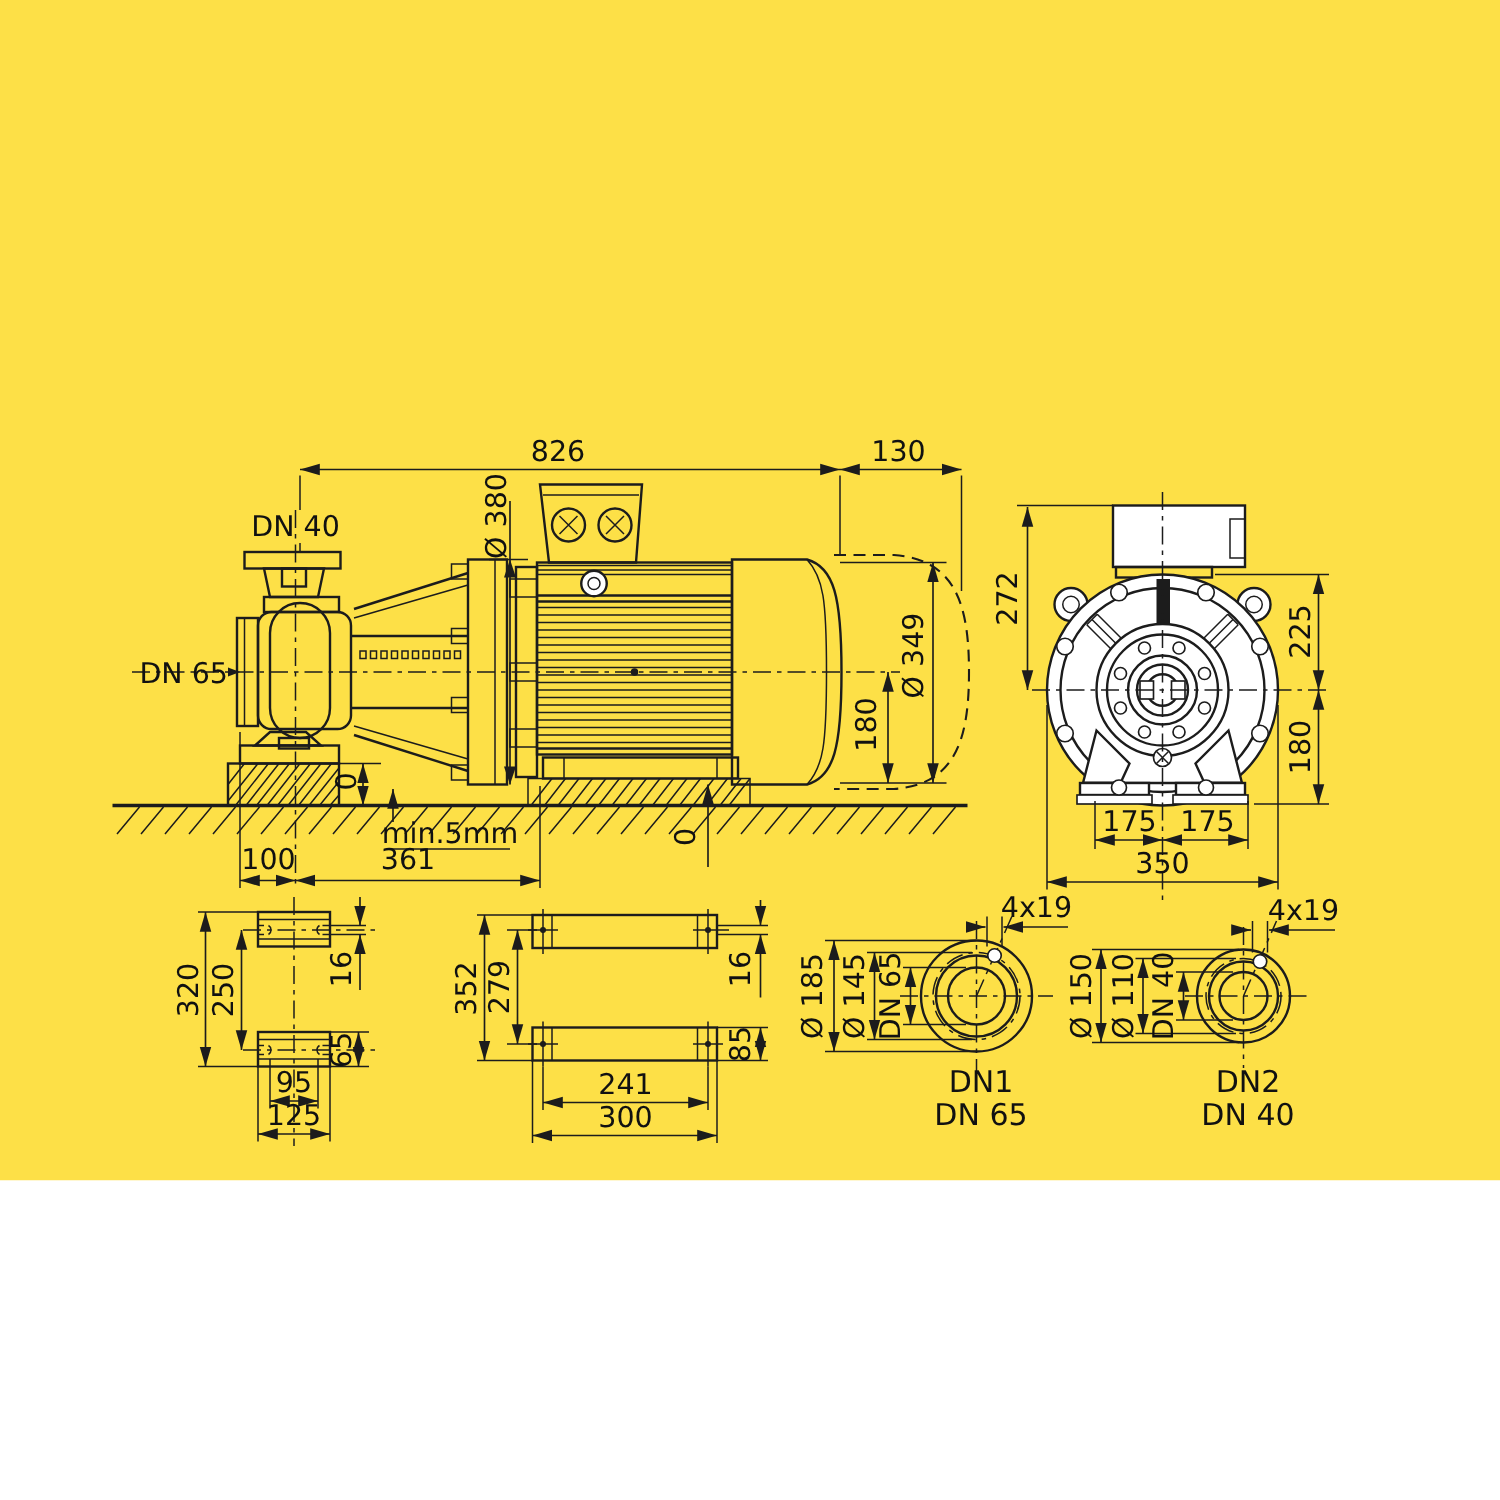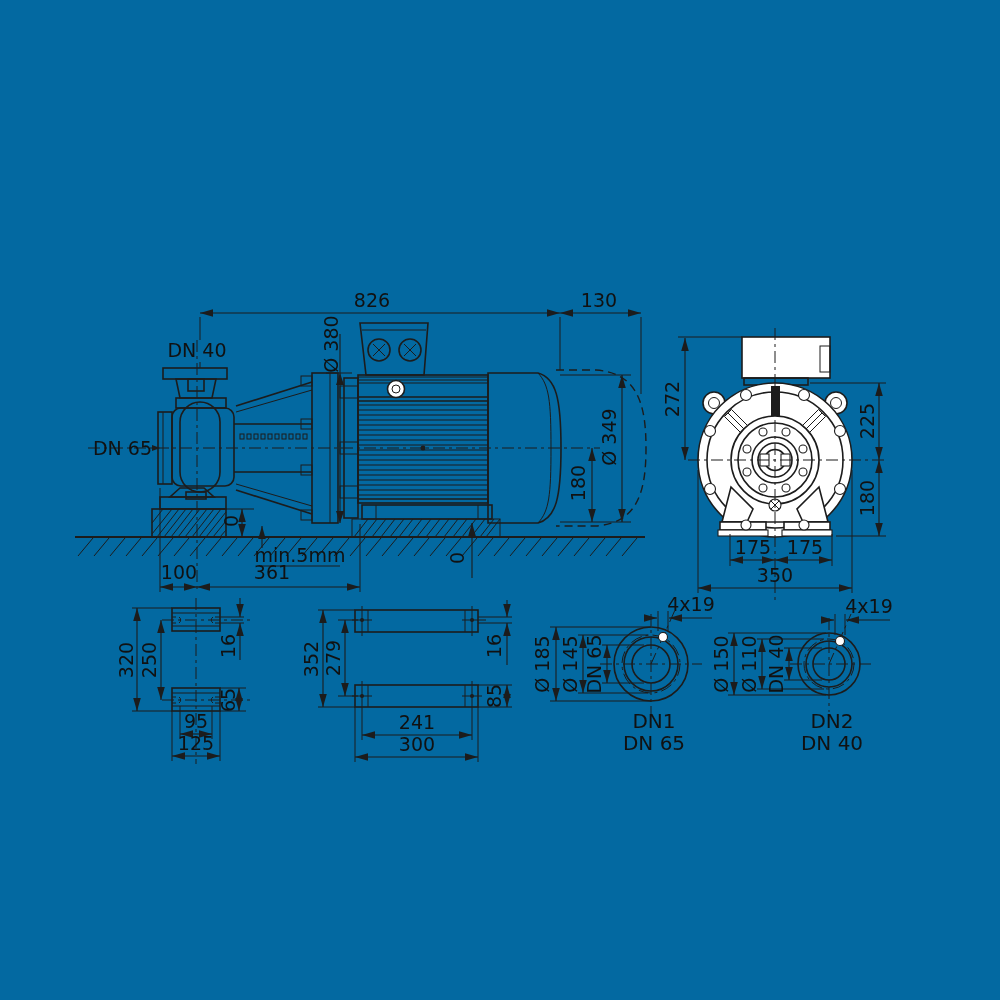--- a/index.html
+++ b/index.html
@@ -1,16 +1,16 @@
 <!DOCTYPE html>
 <html><head>
 <meta charset="utf-8">
 <style>
   html,body{margin:0;padding:0;background:#fff;}
-  .stage{width:1000px;height:1000px;background:#0369a1;position:relative;font-family:"DejaVu Sans",sans-serif;text-align:center;}
+  .stage{width:1000px;height:787px;background:#fde047;position:relative;font-family:"DejaVu Sans",sans-serif;text-align:center;}
   svg{display:block;}
   .ln{stroke:#1c1c1c;stroke-width:1.6;fill:none;}
   .thk{stroke:#1c1c1c;stroke-width:2.2;fill:none;}
   .thin{stroke:#1c1c1c;stroke-width:1;fill:none;}
   .dim{stroke:#1c1c1c;stroke-width:1.1;fill:none;}
   .cl{stroke:#1c1c1c;stroke-width:1;fill:none;stroke-dasharray:12 4 3 4;}
   .dsh{stroke:#1c1c1c;stroke-width:1.4;fill:none;stroke-dasharray:8 5;}
   .hat{stroke:#1c1c1c;stroke-width:1;fill:none;}
   .fw{fill:#fff;stroke:#1c1c1c;stroke-width:1.6;}
   .fwt{fill:#fff;stroke:#1c1c1c;stroke-width:1.1;}

